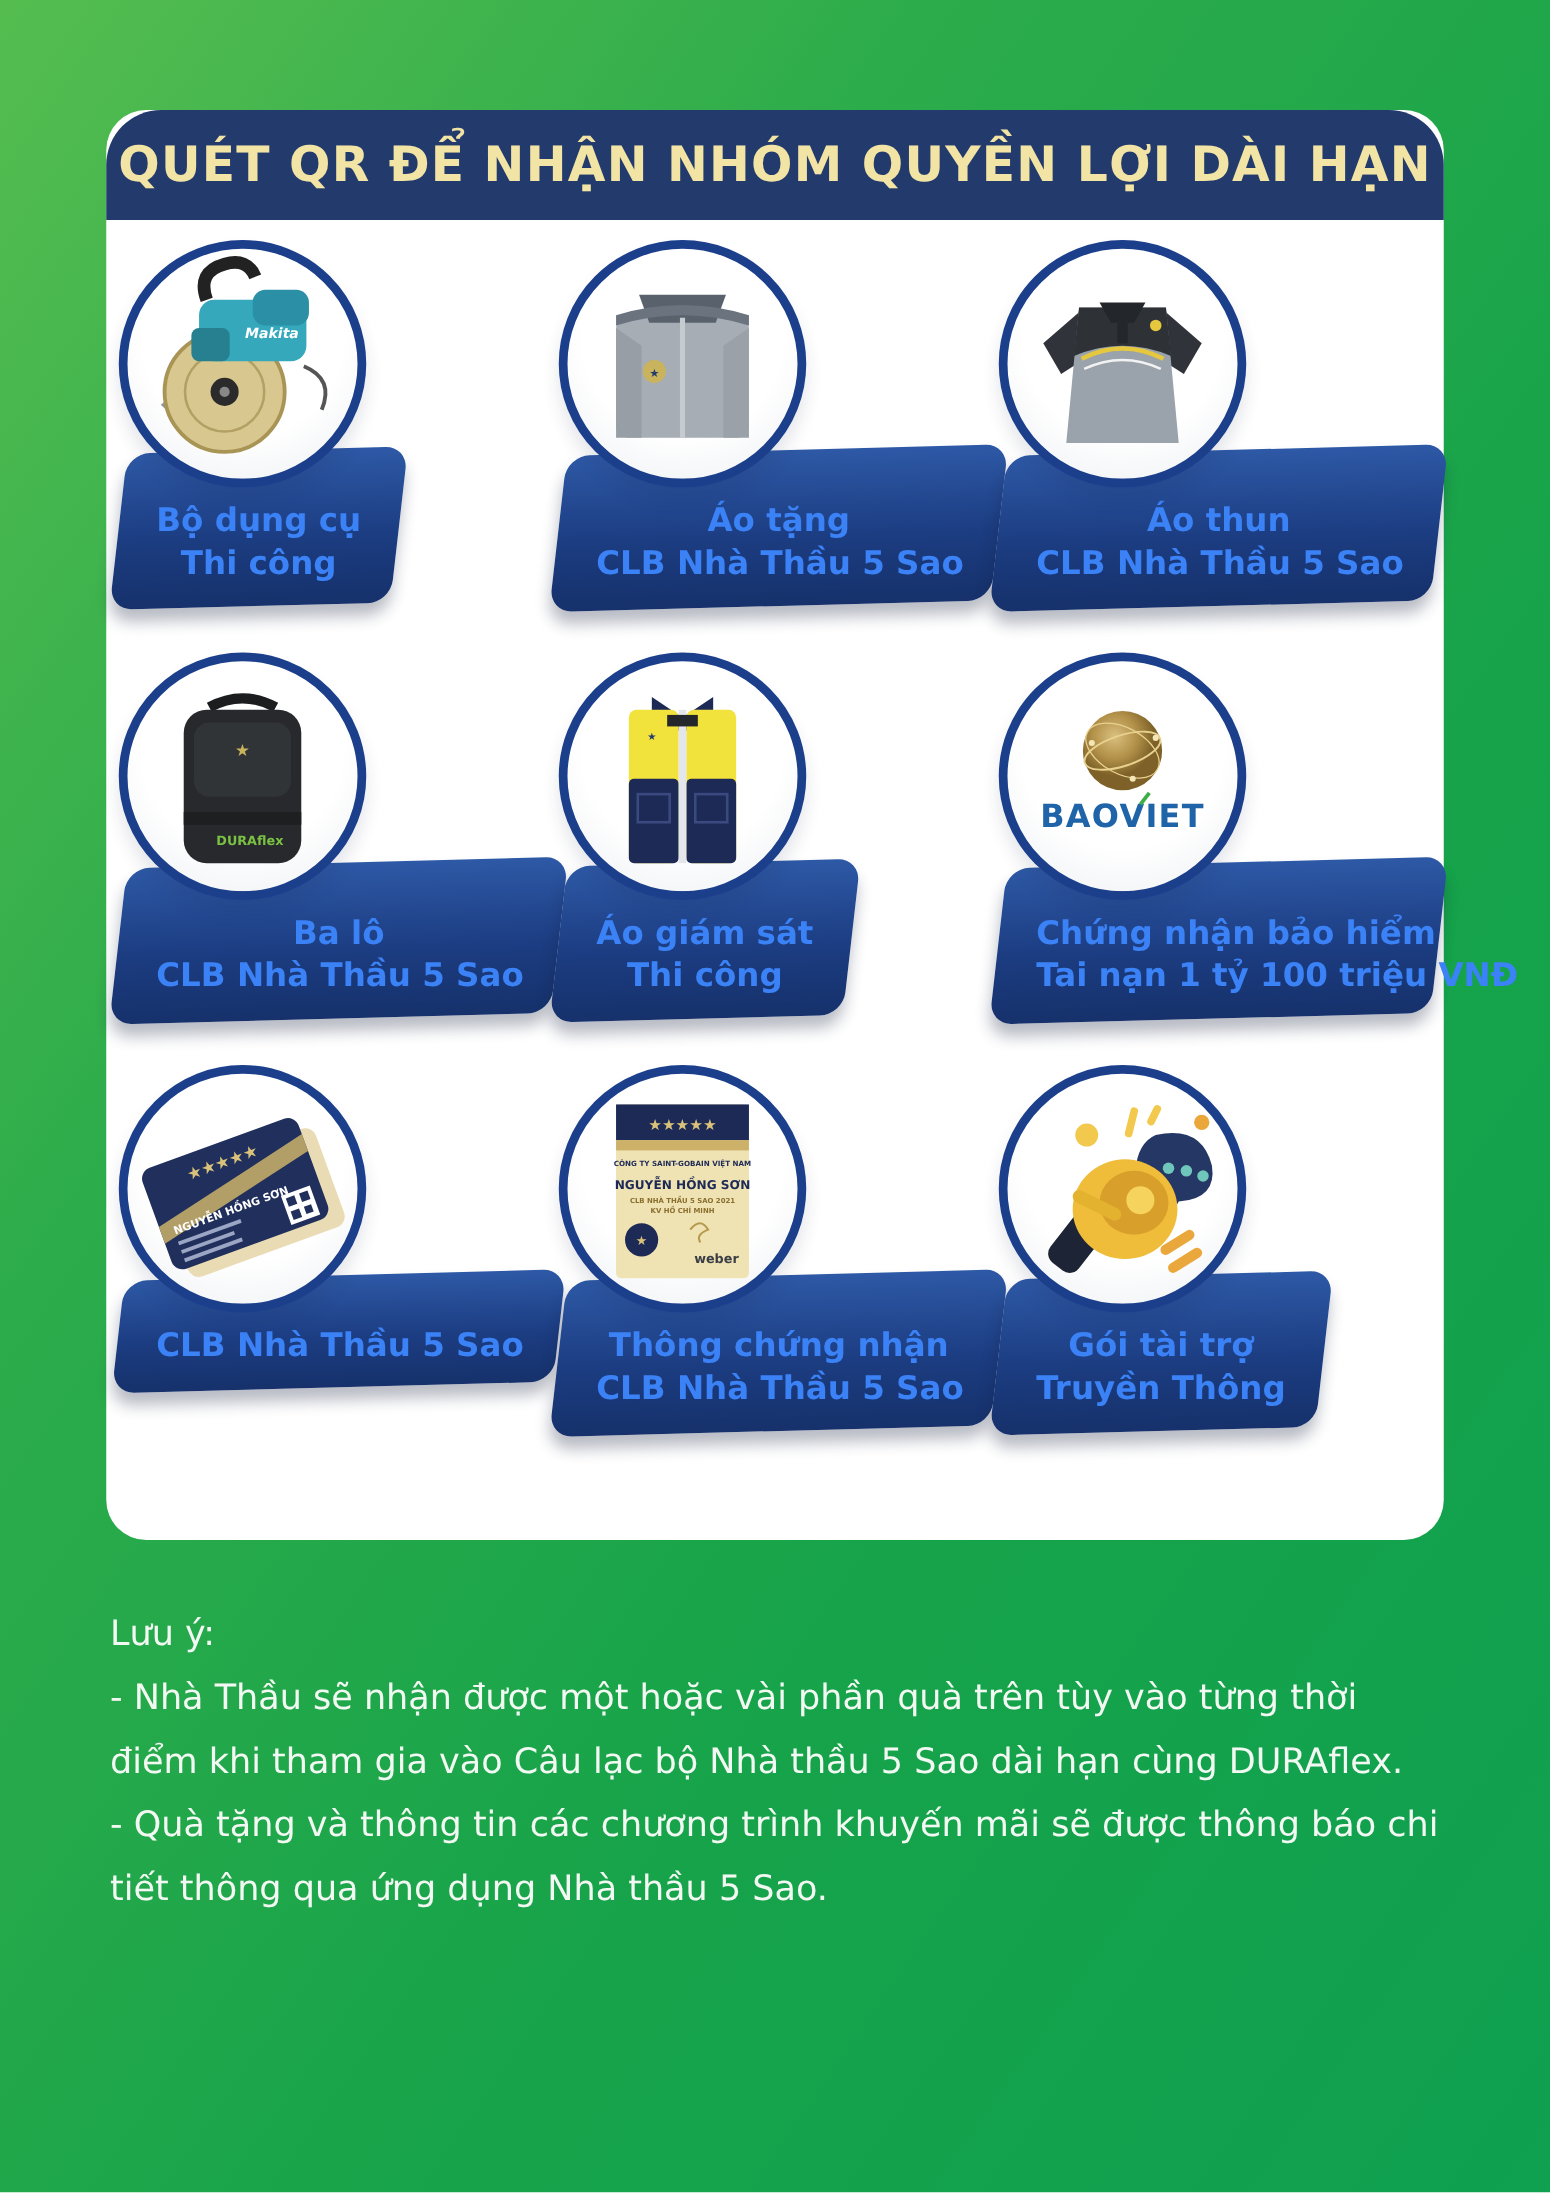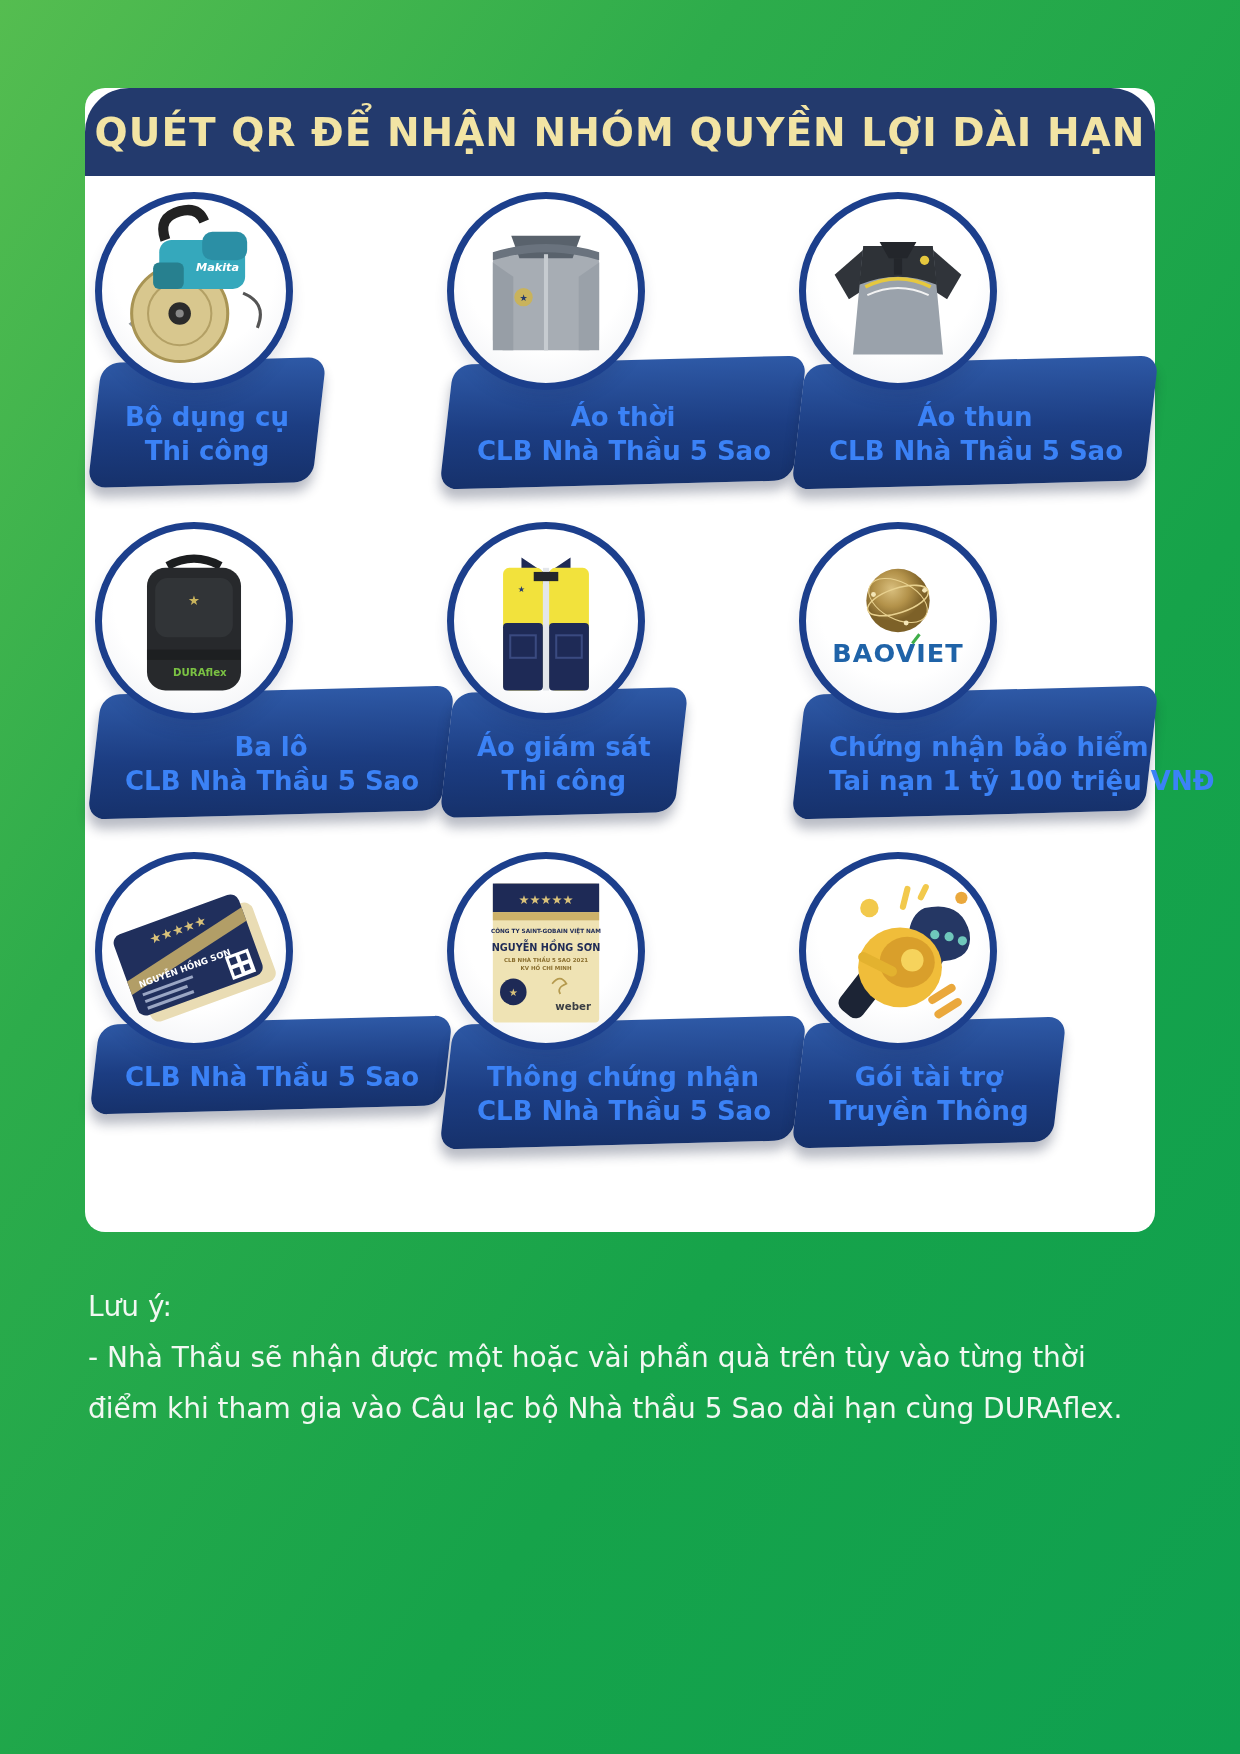--- a/index.html
+++ b/index.html
@@ -11,21 +11,21 @@
     width: 1240px; height: 1754px;
     background: linear-gradient(125deg, #55bd50 0%, #2dac4b 30%, #16a34a 65%, #0fa050 100%);
     overflow: hidden;
   }
 
   .card {
     position: absolute;
     left: 85px; top: 88px;
     width: 1070px; height: 1144px;
     background: #ffffff;
-    border-radius: 20px;
+    border-radius: 32px;
   }
 
   .card-header {
     height: 88px;
     background: #233a6d;
     border-radius: 44px 44px 0 0;
     display: flex; align-items: center; justify-content: center;
   }
   .card-header h1 {
     color: #f2e4a4;
@@ -137,21 +137,21 @@
             <path d="M38 62 l20 14 v72 h-20 z" fill="#979ea6"></path>
             <path d="M142 62 l-20 14 v72 h20 z" fill="#9aa1a9"></path>
             <path d="M56 36 h68 l-8 22 h-52 z" fill="#59626c"></path>
             <path d="M38 52 q52 -16 104 0 v8 q-52 -16 -104 0 z" fill="#6a737e"></path>
             <rect x="88" y="54" width="4" height="94" fill="#c6cbd0"></rect>
             <circle cx="68" cy="96" r="9" fill="#c9b35c"></circle>
             <text x="68" y="100" font-size="9" fill="#233a6d" text-anchor="middle">★</text>
           </svg>
         </div>
         <div class="pill">
-          <span>Áo thời</span>
+          <span>Áo tặng</span>
           <span>CLB Nhà Thầu 5 Sao</span>
         </div>
       </div>
 
       <div class="cell">
         <div class="circle">
           <svg viewBox="0 0 180 180">
             <path d="M28 74 l30 -26 l12 32 l-28 18 z" fill="#30343a"></path>
             <path d="M152 74 l-30 -26 l-12 32 l28 18 z" fill="#30343a"></path>
             <path d="M56 46 h68 l10 106 h-88 z" fill="#9aa2ab"></path>
@@ -306,15 +306,16 @@
           <span>Truyền Thông</span>
         </div>
       </div>
 
     </div>
   </div>
 
   <div class="notes">
     <p>Lưu ý:</p>
     <p>- Nhà Thầu sẽ nhận được một hoặc vài phần quà trên tùy vào từng thời điểm khi tham gia vào Câu lạc bộ Nhà thầu 5 Sao dài hạn cùng DURAflex.</p>
+    <p>- Quà tặng và thông tin các chương trình khuyến mãi sẽ được thông báo chi tiết thông qua ứng dụng Nhà thầu 5 Sao.</p>
   </div>
 
 </div>
 
 </body></html>

